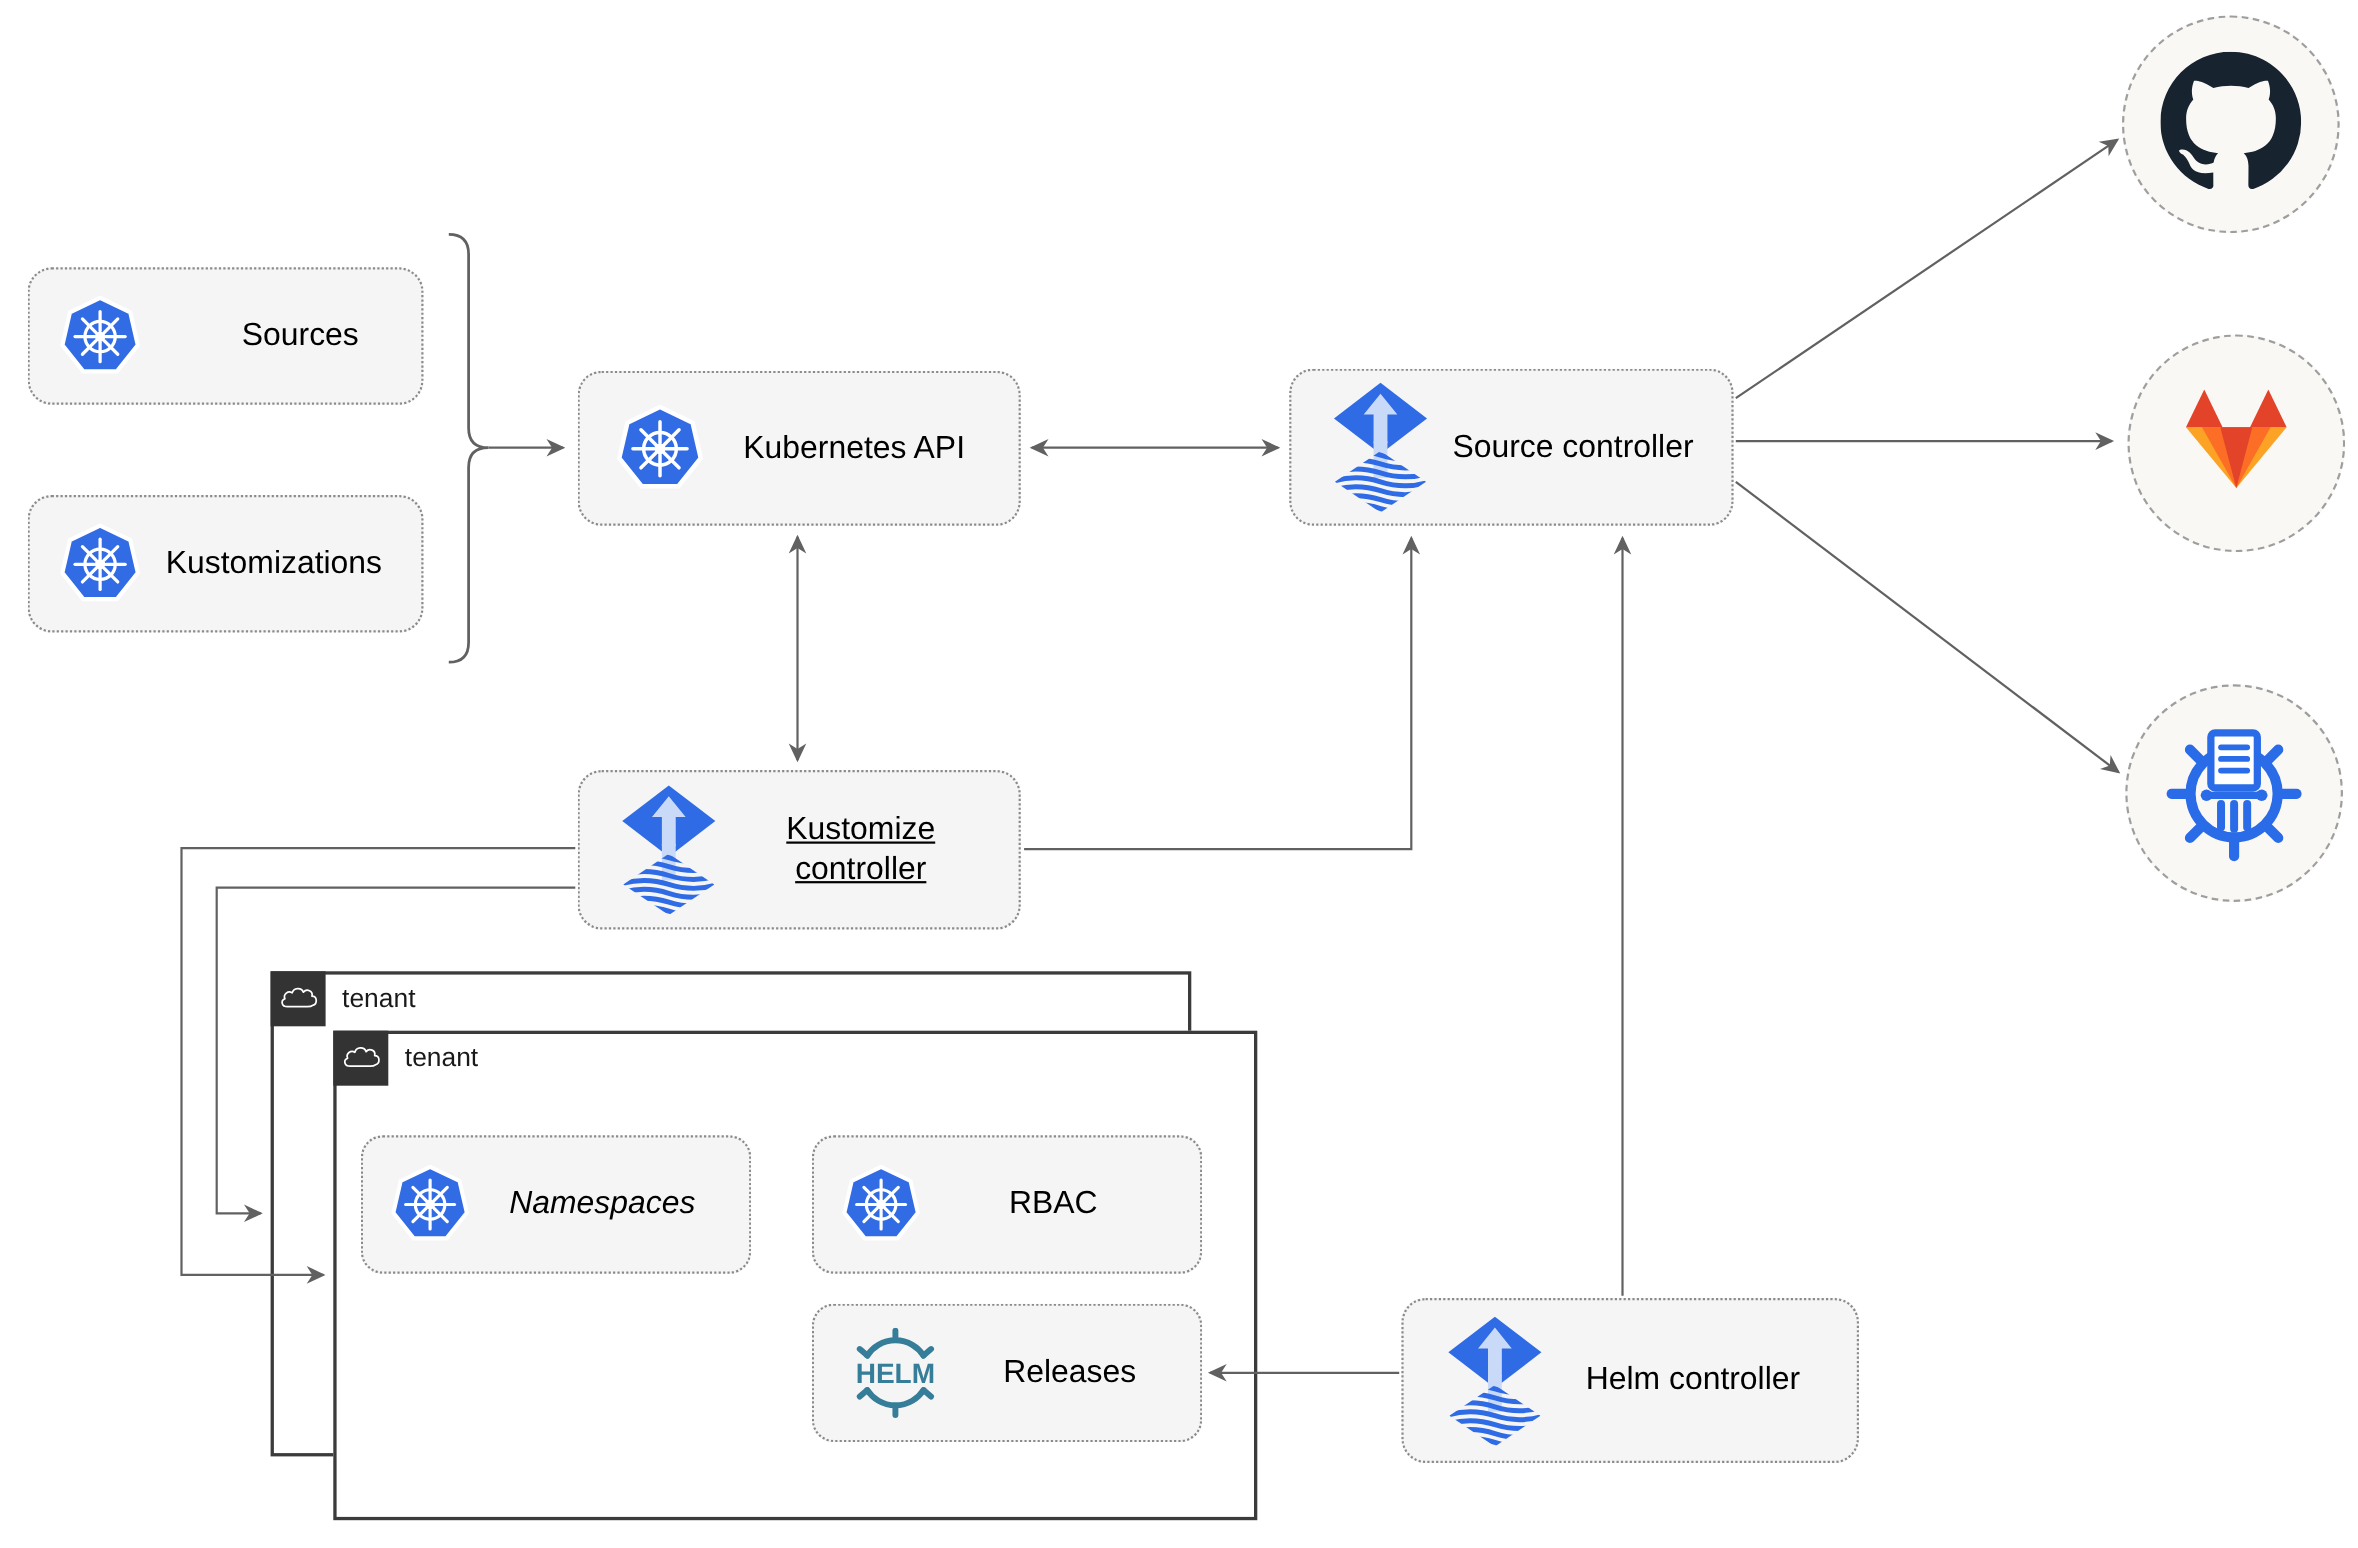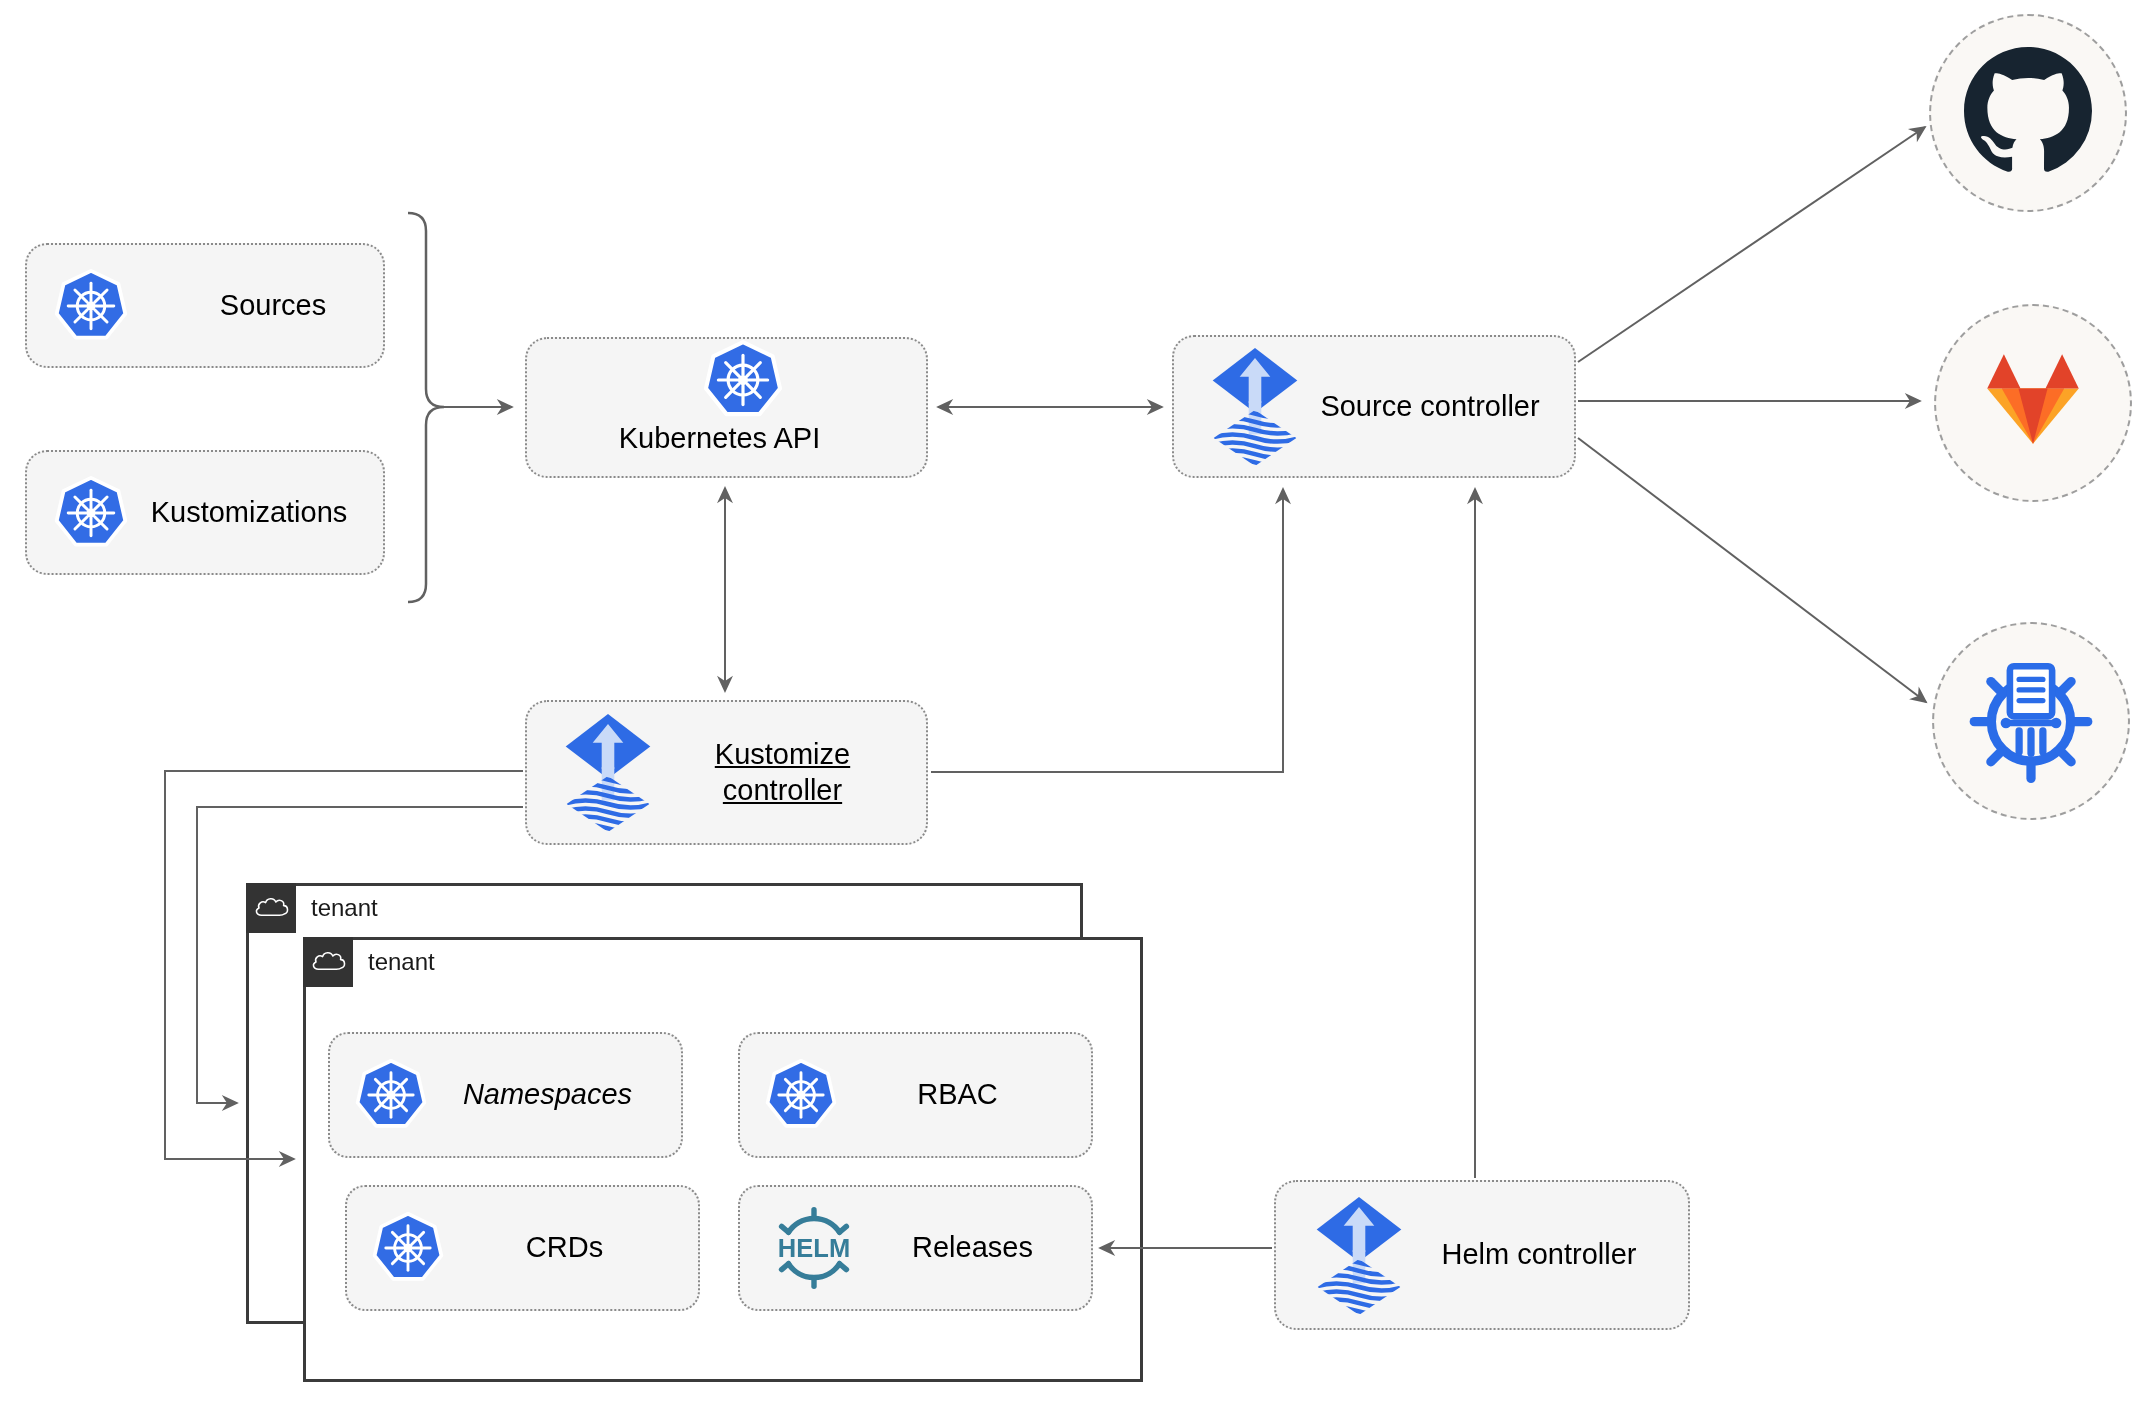--- a/index.html
+++ b/index.html
@@ -97,21 +97,21 @@
 
   <div class="node z3" style="left:25px;top:450px;width:360px;height:125px;">
     <span class="icon" style="margin-left:26px;">
       <svg width="76" height="76">
           <use href="#k8s"></use>
         </svg>
     </span>
     <span class="lbl">Kustomizations</span>
   </div>
 
-  <div class="node z3" style="left:525px;top:337px;width:403px;height:141px;flex-direction:column;">
+  <div class="node z3" style="left:525px;top:337px;width:403px;height:141px;">
     <span class="icon" style="margin-left:32px;">
       <svg width="82" height="82">
           <use href="#k8s"></use>
         </svg>
     </span>
     <span class="lbl">Kubernetes API</span>
   </div>
 
   <div class="node z3" style="left:1172px;top:335px;width:404px;height:143px;">
     <span class="icon" style="margin-left:36px;">
@@ -169,28 +169,20 @@
 
   <div class="node z3" style="left:738px;top:1032px;width:355px;height:126px;border-radius:20px;">
     <span class="icon" style="margin-left:24px;">
       <svg width="74" height="74">
           <use href="#k8s"></use>
         </svg>
     </span>
     <span class="lbl">RBAC</span>
   </div>
 
-  <div class="node z3" style="left:345px;top:1185px;width:355px;height:126px;border-radius:20px;">
-    <span class="icon" style="margin-left:24px;">
-      <svg width="74" height="74">
-          <use href="#k8s"></use>
-        </svg>
-    </span>
-    <span class="lbl">CRDs</span>
-  </div>
 
   <div class="node z3" style="left:738px;top:1185px;width:355px;height:126px;border-radius:20px;">
     <span class="icon" style="margin-left:20px;">
       <svg width="108" height="82" viewBox="0 0 110 80">
         <g stroke="#367d99" stroke-width="5.5" stroke-linecap="round" fill="none">
           <path d="M29,24 A31,31 0 0 1 81,24"></path>
           <path d="M29,56 A31,31 0 0 0 81,56"></path>
           <line x1="55" y1="9" x2="55" y2="1"></line>
           <line x1="55" y1="71" x2="55" y2="79"></line>
           <line x1="81" y1="24" x2="88" y2="18"></line>

